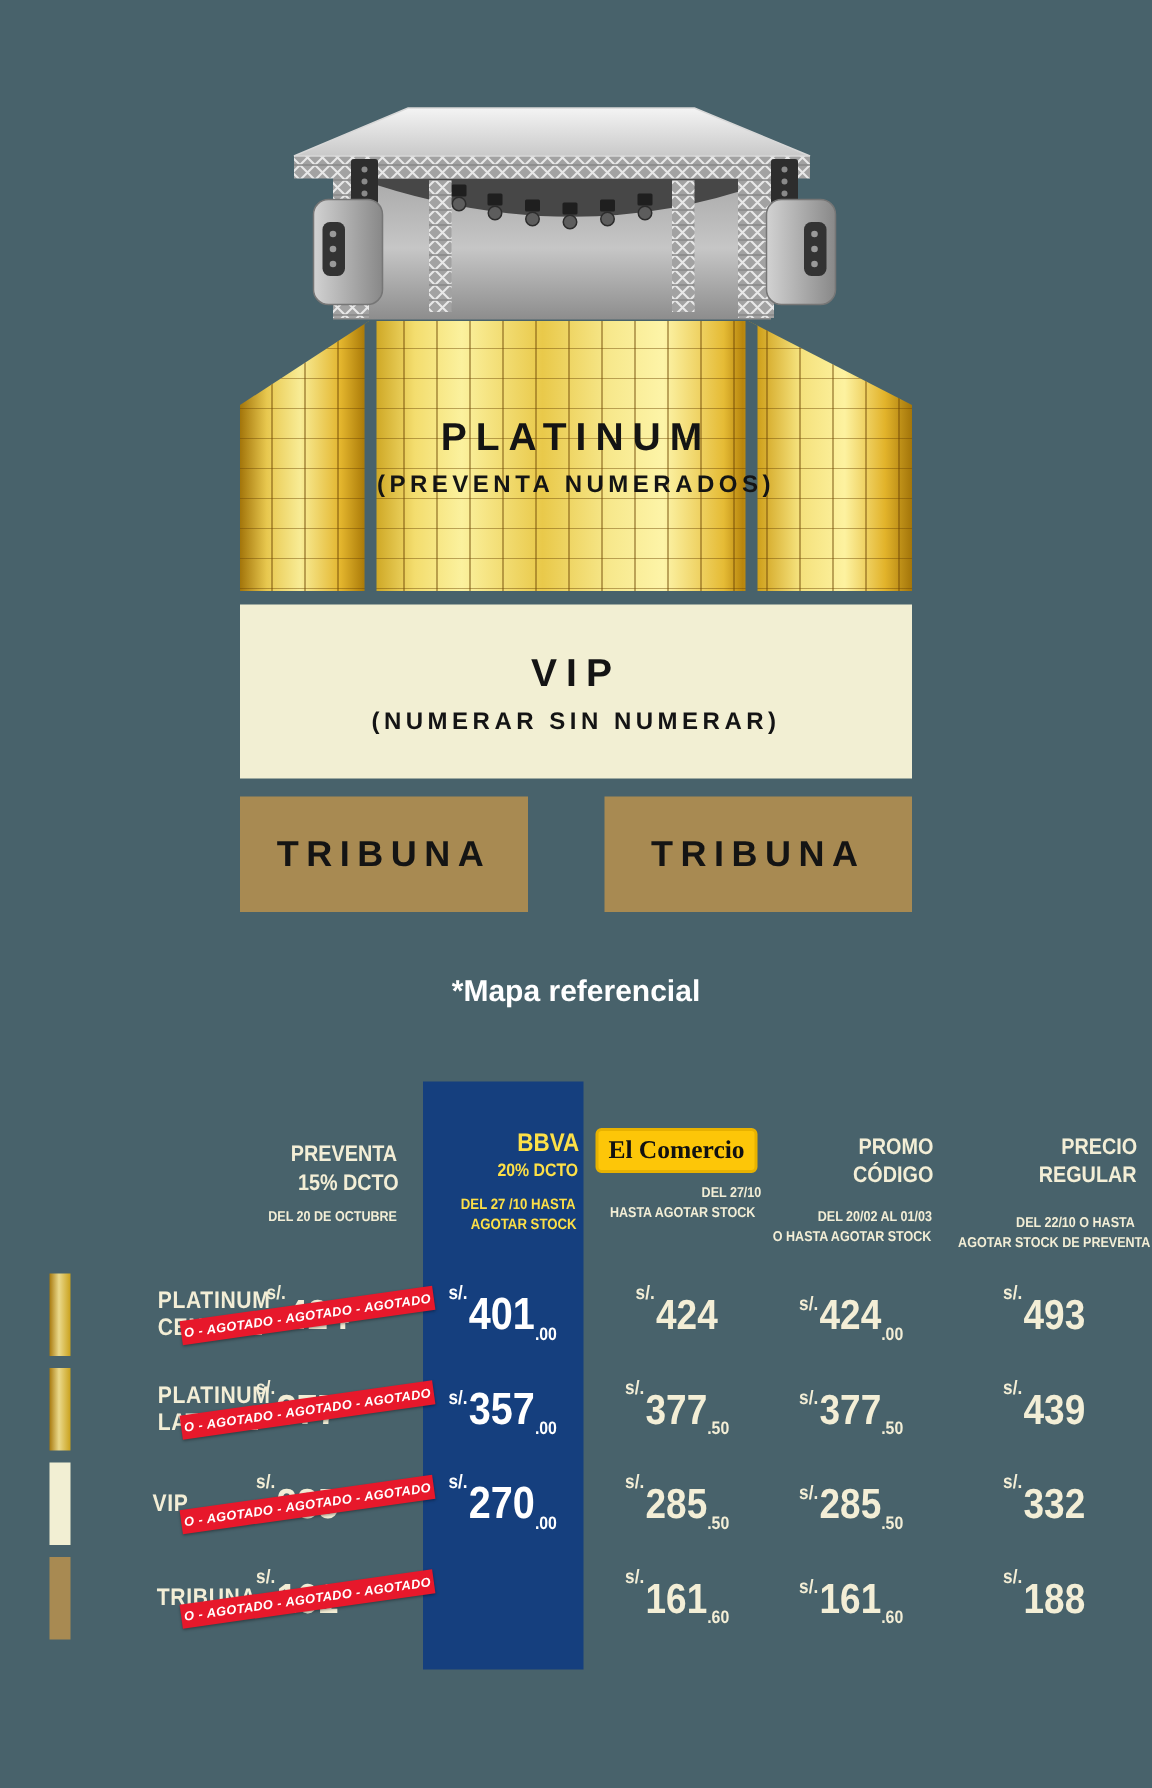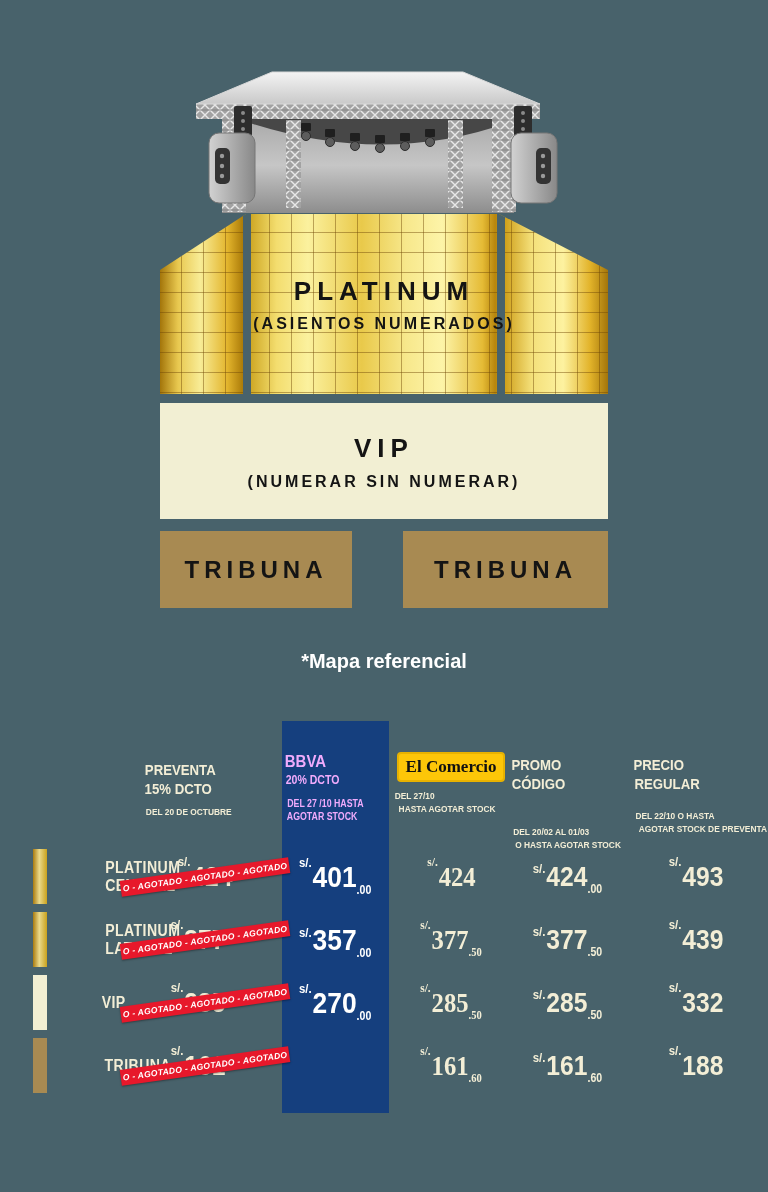--- a/index.html
+++ b/index.html
@@ -29,40 +29,40 @@
   .aisle{position:absolute;top:0;bottom:0;width:8px;background:#48626b;}
   .map-title{width:100%;text-align:center;color:#141414;font-weight:700;letter-spacing:6px;font-size:26px;}
   .map-sub{width:100%;text-align:center;color:#141414;font-weight:600;letter-spacing:3px;font-size:16px;}
   #vip{left:160px;top:403px;width:448px;height:116px;background:#f2efd3;}
   .tribuna{top:531px;height:77px;background:#a88a52;display:flex;align-items:center;justify-content:center;
     color:#141414;font-weight:700;letter-spacing:5px;font-size:24px;}
   #map-note{left:0;top:650px;width:768px;text-align:center;color:#ffffff;font-weight:700;font-size:20px;}
 
   
   #bbva-panel{left:282px;top:721px;width:107px;height:392px;background:#153f7e;}
-  .colhead{text-align:left;}
+  .colhead{text-align:right;}
   .ht{font-size:15px;font-weight:700;line-height:19px;}
   .hs{font-size:9.5px;font-weight:700;line-height:13px;margin-top:7px;}
-  .white{color:#f0abfc;}
+  .white{color:#fde047;}
   #ec-logo{
     margin:0 auto;width:104px;height:26px;background:#fdc608;border:2px solid #e8b200;border-radius:4px;
     display:flex;align-items:center;justify-content:center;
     color:#111;font-family:"Liberation Serif", serif;font-weight:700;font-size:17px;font-style:normal;
   }
   .row{left:0;width:768px;height:63px;}
   .swatch{position:absolute;left:33px;top:4px;width:14px;height:55px;}
   .swatch.gold{background:linear-gradient(to right,#a97b10,#ead98b 45%,#caa21d);}
   .swatch.cream{background:#f2efd3;}
   .swatch.tan{background:#a88a52;}
   .rowlabel{position:absolute;left:100px;top:0;height:63px;display:flex;flex-direction:column;justify-content:center;
     color:#f3eed6;font-weight:700;font-size:16px;line-height:18px;letter-spacing:.5px;}
   .cell{position:absolute;top:0;height:63px;display:flex;align-items:center;justify-content:center;text-align:center;}
   .c-preventa{left:140px;width:130px;}
   .c-bbva{left:282px;width:107px;}
-  .c-ec{left:392px;width:118px;font-family:Liberation Serif, serif;}
+  .c-ec{left:392px;width:118px;}
   .c-promo{left:508px;width:118px;}
   .c-regular{left:630px;width:132px;}
   .price{font-weight:700;font-size:28px;color:#f3eed6;line-height:1;}
   .price.white{color:#ffffff;font-size:30px;}
   .cur{font-size:13px;position:relative;top:-9px;margin-right:1px;font-weight:700;}
   .dec{font-size:12px;position:relative;top:7px;font-weight:700;}
   .decsup{font-size:12px;position:relative;top:-9px;font-weight:700;}
   .ribbon{
     position:absolute;left:50%;top:24px;width:170px;margin-left:-85px;
     transform:rotate(-8deg);background:#e7182b;color:#fff;
@@ -164,21 +164,21 @@
     <circle cx="543" cy="156" r="2.2" fill="#9a9a9a"></circle>
       <circle cx="543" cy="166" r="2.2" fill="#9a9a9a"></circle>
       <circle cx="543" cy="176" r="2.2" fill="#9a9a9a"></circle>
   </g>
 </svg>
 
 <div id="platinum" class="abs">
   <div class="aisle" style="left:83px"></div>
   <div class="aisle" style="left:337px"></div>
   <div class="abs map-title" style="top:63px">PLATINUM</div>
-  <div class="abs map-sub" style="top:102px">(ASIENTOS NUMERADOS)</div>
+  <div class="abs map-sub" style="top:102px">(PREVENTA NUMERADOS)</div>
 </div>
 
 <div id="vip" class="abs">
   <div class="abs map-title" style="top:30px">VIP</div>
   <div class="abs map-sub" style="top:70px">(NUMERAR SIN NUMERAR)</div>
 </div>
 
 <div class="abs tribuna" style="left:160px;width:192px">
   <span>TRIBUNA</span>
 </div>
@@ -207,21 +207,21 @@
   <div id="ec-logo">
     <span>El Comercio</span>
   </div>
   <div class="hs" style=""><span class="cond">DEL 27/10</span></div>
   <div class="hs" style="margin-top:0"><span class="cond">HASTA AGOTAR STOCK</span></div>
 </div>
 
 <div class="abs colhead cream" style="left:508px;top:755px;width:118px">
   <div class="ht"><span class="cond">PROMO</span></div>
   <div class="ht"><span class="cond">CÓDIGO</span></div>
-  <div class="hs" style="margin-top:32px"><span class="cond">DEL 20/02 AL 01/03</span></div>
+  <div class="hs" style="margin-top:12px"><span class="cond">DEL 20/02 AL 01/03</span></div>
   <div class="hs" style="margin-top:0"><span class="cond">O HASTA AGOTAR STOCK</span></div>
 </div>
 
 <div class="abs colhead cream" style="left:630px;top:755px;width:132px">
   <div class="ht"><span class="cond">PRECIO</span></div>
   <div class="ht"><span class="cond">REGULAR</span></div>
   <div class="hs" style="margin-top:16px"><span class="cond">DEL 22/10 O HASTA</span></div>
   <div class="hs" style="margin-top:0"><span class="cond">AGOTAR STOCK DE PREVENTA</span></div>
 </div>
 

